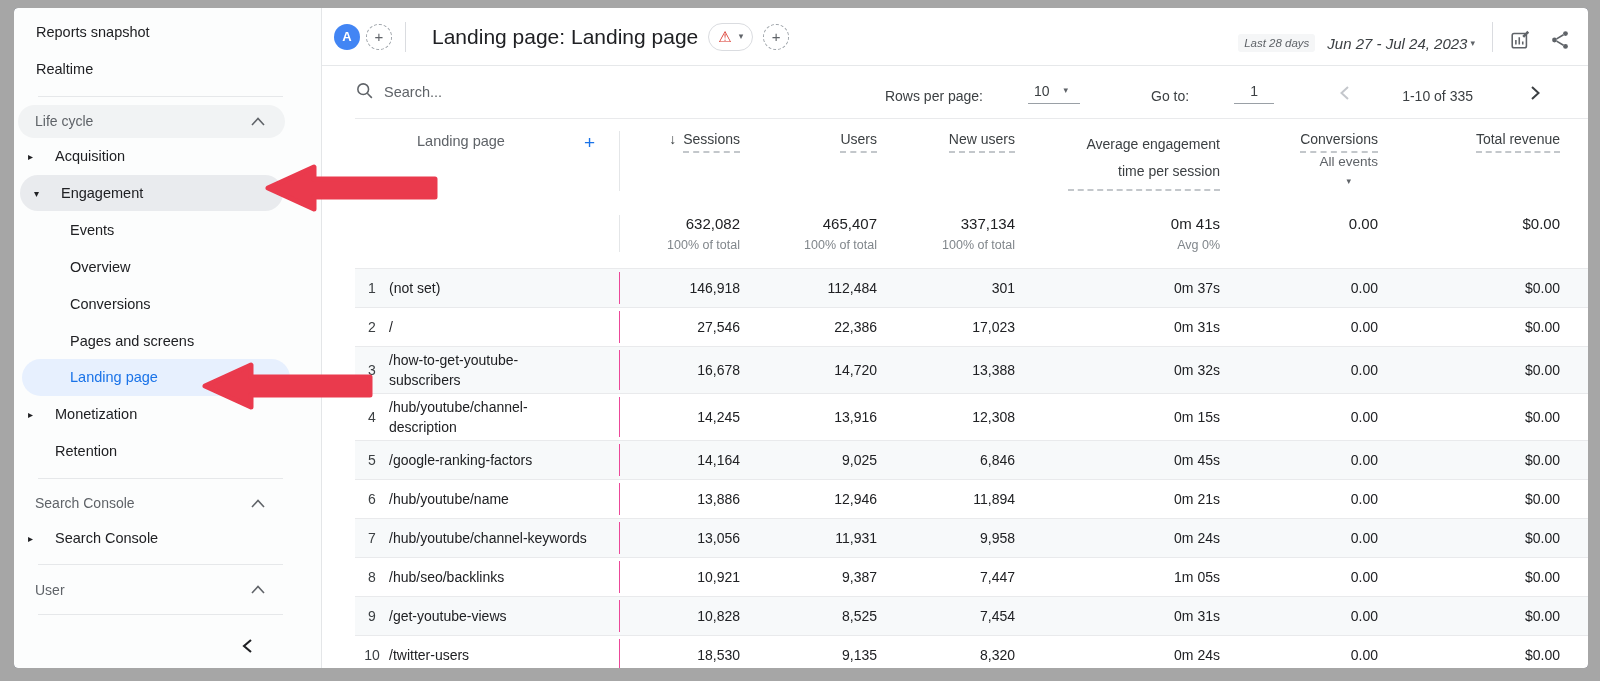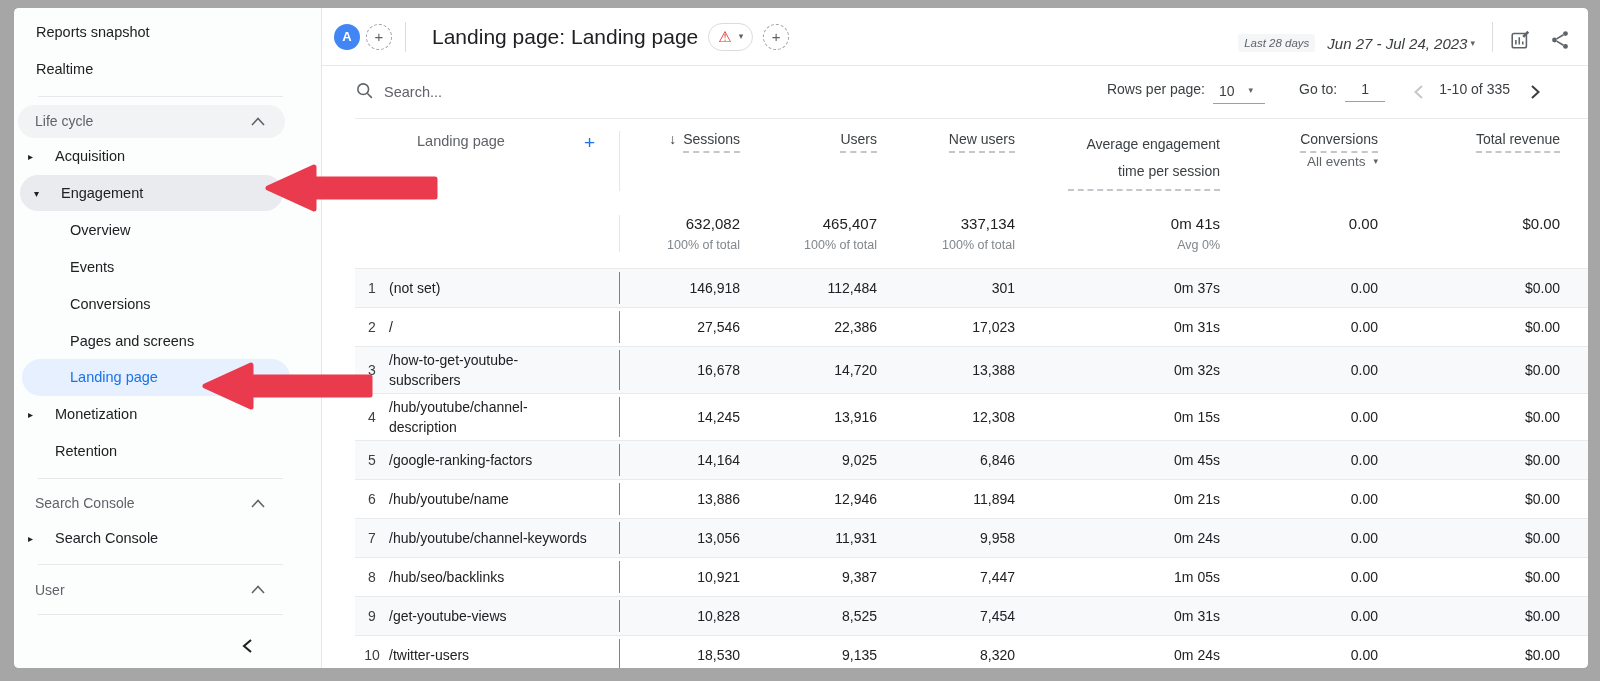--- a/index.html
+++ b/index.html
@@ -84,21 +84,21 @@
   .date-range { font-size:15px; font-weight:500; color:#3c4043; cursor:pointer; display:flex; align-items:center; gap:3px; }
   .icon-btn { width:24px; height:24px; display:flex; align-items:center; justify-content:center; cursor:pointer; }
   .icon-btn + .icon-btn { margin-left:16px; }
 
   .content { flex:1; padding:0 0 0 33px; display:flex; flex-direction:column; min-width:0; }
 
   
   .toolbar { height:52px; flex:0 0 52px; display:flex; align-items:center; padding-right:42px; }
   .search-box { display:flex; align-items:center; gap:10px; flex:1; cursor:text; }
   .search-placeholder { color:#5f6368; font-size:14.5px; }
-  .pager { display:flex; align-items:flex-start; font-size:14px; color:#3c4043; }
+  .pager { display:flex; align-items:flex-end; font-size:14px; color:#3c4043;gap:37px; }
   .rpp-value {
     display:inline-flex; align-items:center; gap:14px; border-bottom:1px solid #9aa0a6;
     padding:2px 2px 4px 6px; margin-left:8px; cursor:pointer; min-width:52px;
   }
   .goto-label { margin-left:34px; }
   .goto-value {
     display:inline-block; width:40px; text-align:center; border-bottom:1px solid #9aa0a6;
     padding-bottom:4px; margin-left:8px;
   }
   .range-text { margin:0 10px; }
@@ -110,21 +110,21 @@
   .grid-row { display:grid; grid-template-columns:34px 231px 120px 137px 138px 205px 158px 1fr; }
   .thead { border-top:1px solid #e9eaec; padding-top:12px; padding-bottom:10px; }
   .th-landing { grid-column:1 / 3; border-right:1px solid #e4e6e8; display:flex; align-items:flex-start; padding-top:2px; }
   .th-landing .lp-label { margin-left:62px; color:#5f6368; font-size:14.5px; }
   .plus-blue { margin-left:auto; margin-right:24px; color:#1a73e8; font-size:19px; line-height:1; cursor:pointer; }
   .th-metric { text-align:right; font-size:14px; color:#3c4043; padding-right:0; }
   .th-inner { display:inline-block; text-align:right; }
   .dashed { border-bottom:2px dashed #c3c7cb; padding-bottom:4px; cursor:pointer; }
   .sort-arrow { color:#3c4043; margin-right:7px; font-size:14px; }
   .th-avg .th-inner { max-width:152px; line-height:27px; }
-  .sub-select { color:#5f6368; font-size:13.5px; margin-top:7px; display:inline-flex; align-items:center; gap:8px; cursor:pointer; }
+  .sub-select { color:#5f6368; font-size:13.5px; margin-top:7px; display:inline-flex; align-items:center; gap:8px; cursor:pointer;flex-direction:column; }
   .th-revenue { padding-right:28px; }
 
   .totals { padding:14px 0 16px 0; }
   .tot-landing { grid-column:1 / 3; border-right:1px solid #e4e6e8; }
   .tot-cell { text-align:right; }
   .tot-num { font-size:15px; font-weight:500; color:#202124;text-align:right; }
   .tot-sub { font-size:12.5px; color:#80868b; margin-top:6px; }
   .tot-revenue { padding-right:28px; }
 
   .tbody { display:flex; flex-direction:column; }
@@ -167,24 +167,24 @@
     <div class="nav-item with-arrow">
       <span class="tri">▸</span>
       <span class="lbl">Acquisition</span>
     </div>
     <div class="nav-item with-arrow pill-gray">
       <span class="tri">▾</span>
       <span class="lbl">Engagement</span>
     </div>
 
     <div class="nav-item sub">
+      <span class="lbl">Events</span>
+    </div>
+    <div class="nav-item sub">
       <span class="lbl">Overview</span>
-    </div>
-    <div class="nav-item sub">
-      <span class="lbl">Events</span>
     </div>
     <div class="nav-item sub">
       <span class="lbl">Conversions</span>
     </div>
     <div class="nav-item sub">
       <span class="lbl">Pages and screens</span>
     </div>
     <div class="nav-item sub pill-blue" style="padding-left:48px;">
       <span class="lbl">Landing page</span>
     </div>

